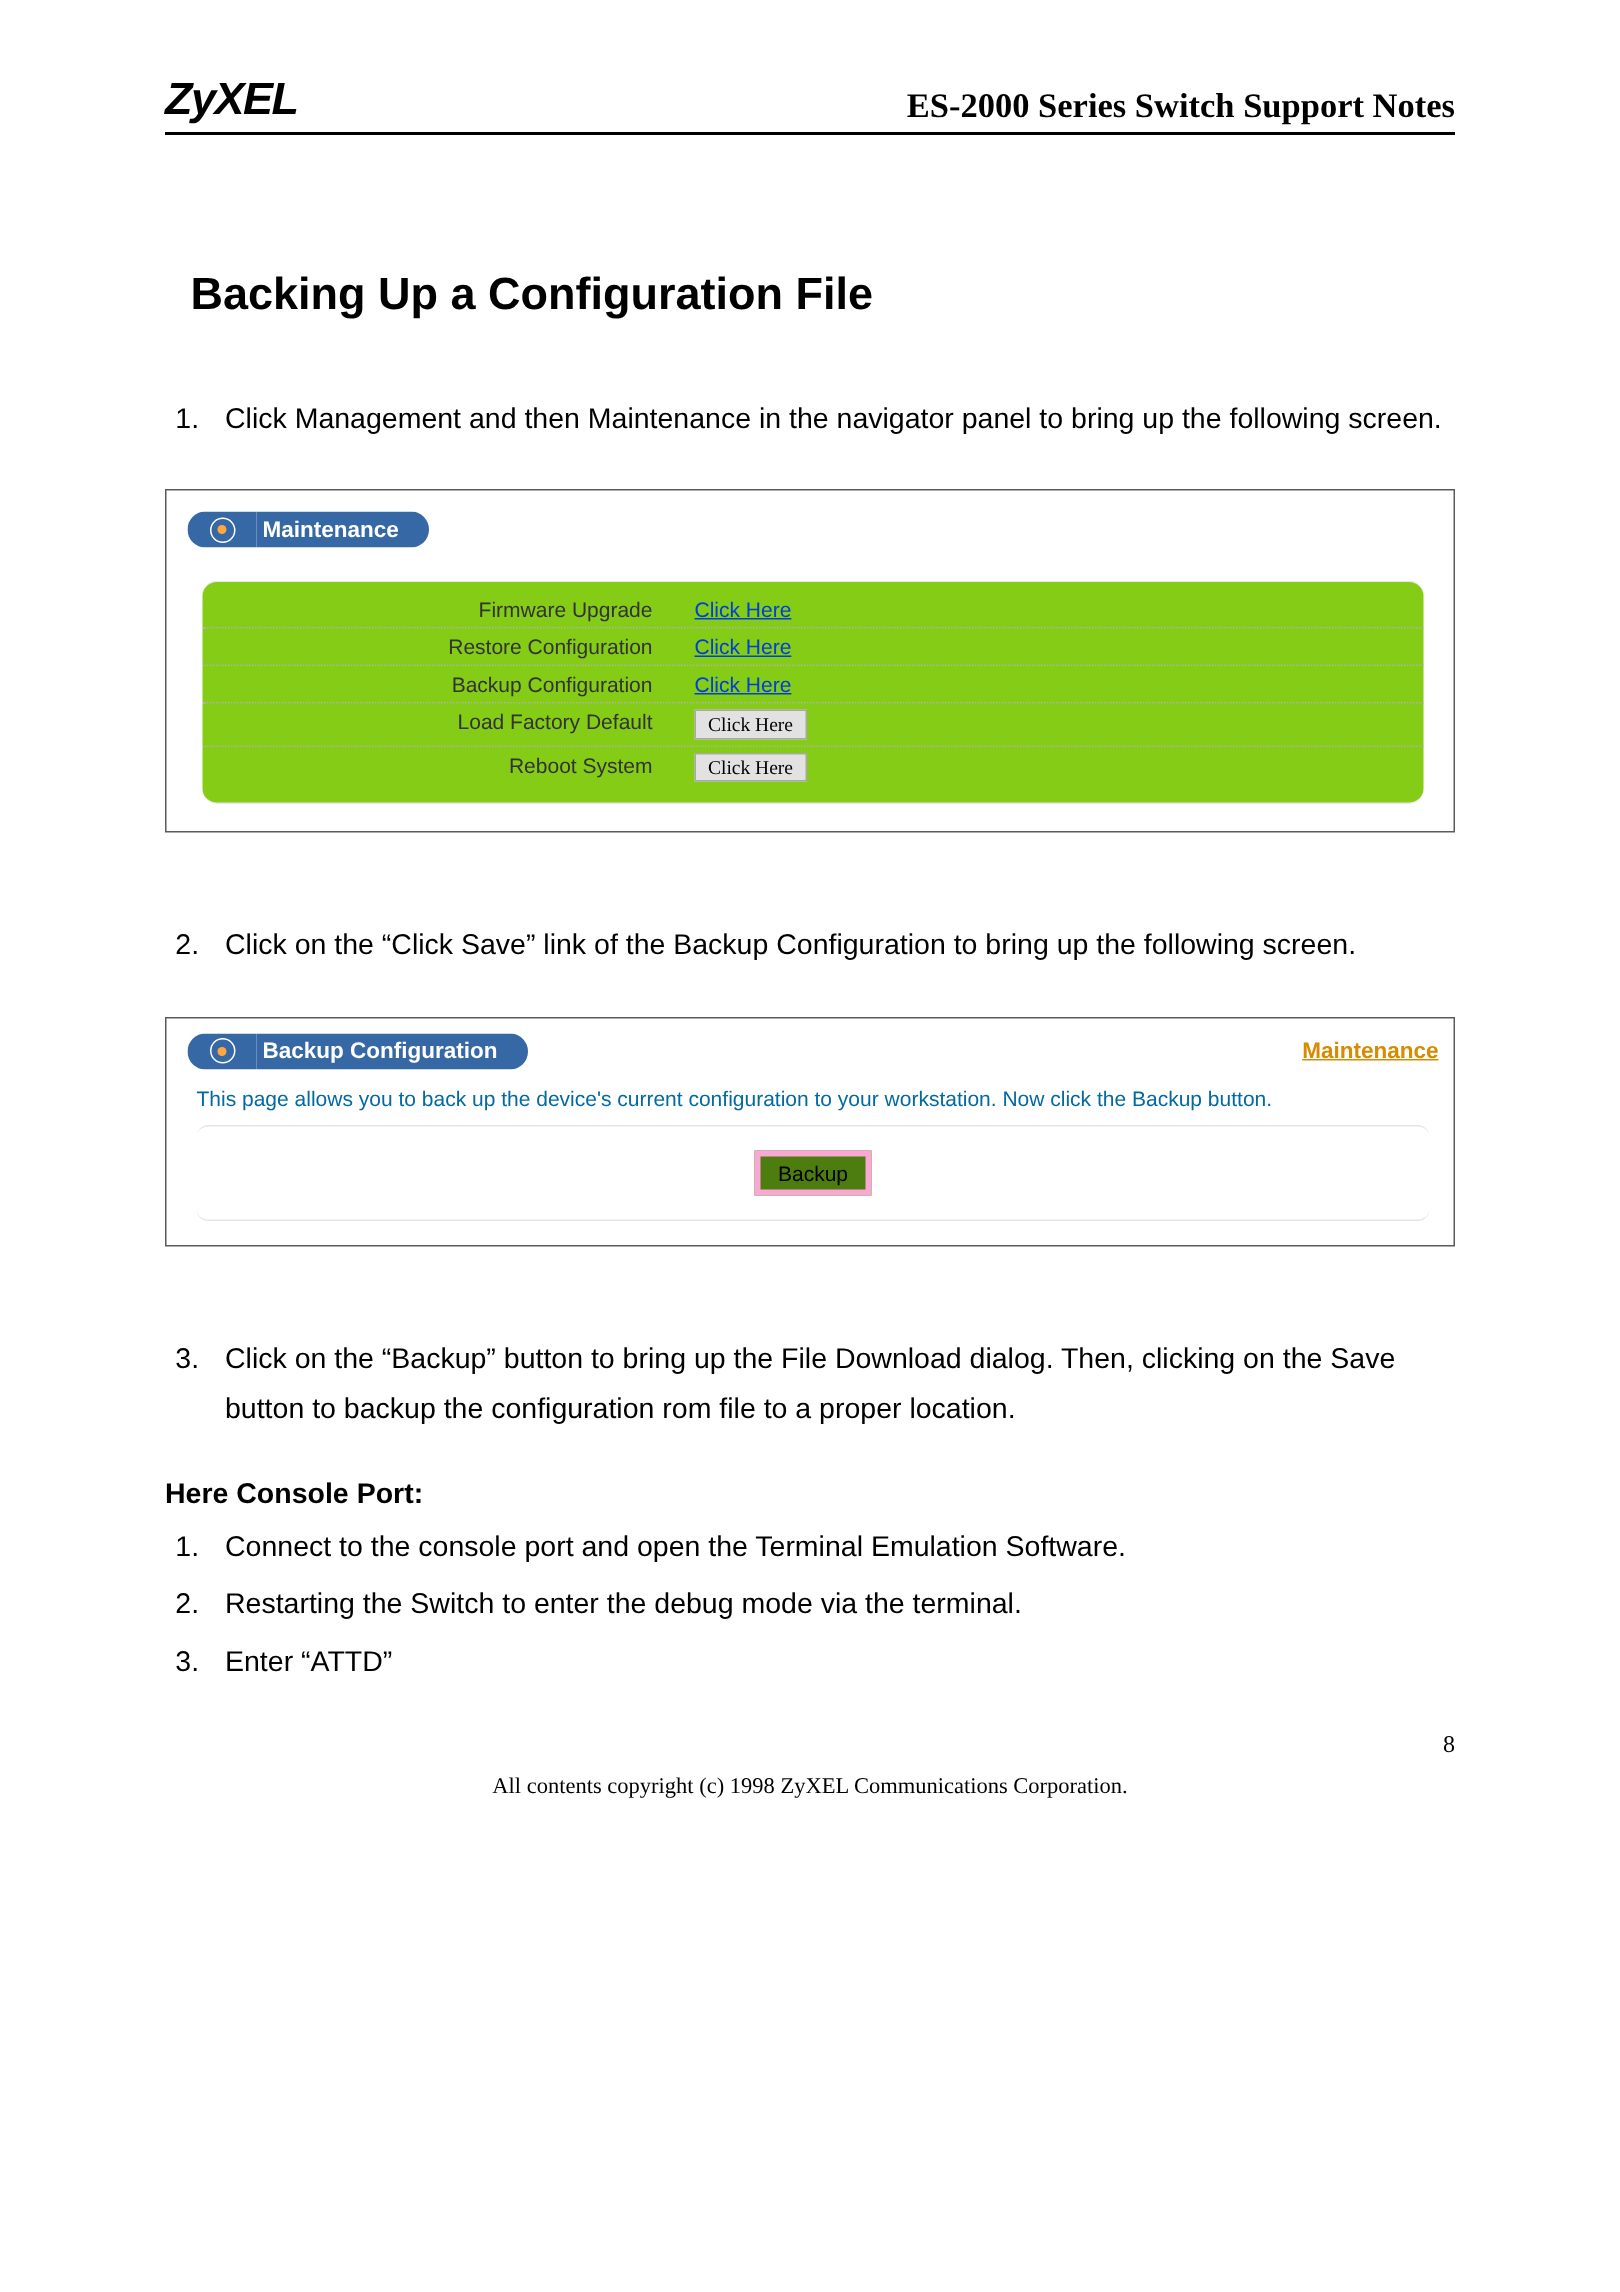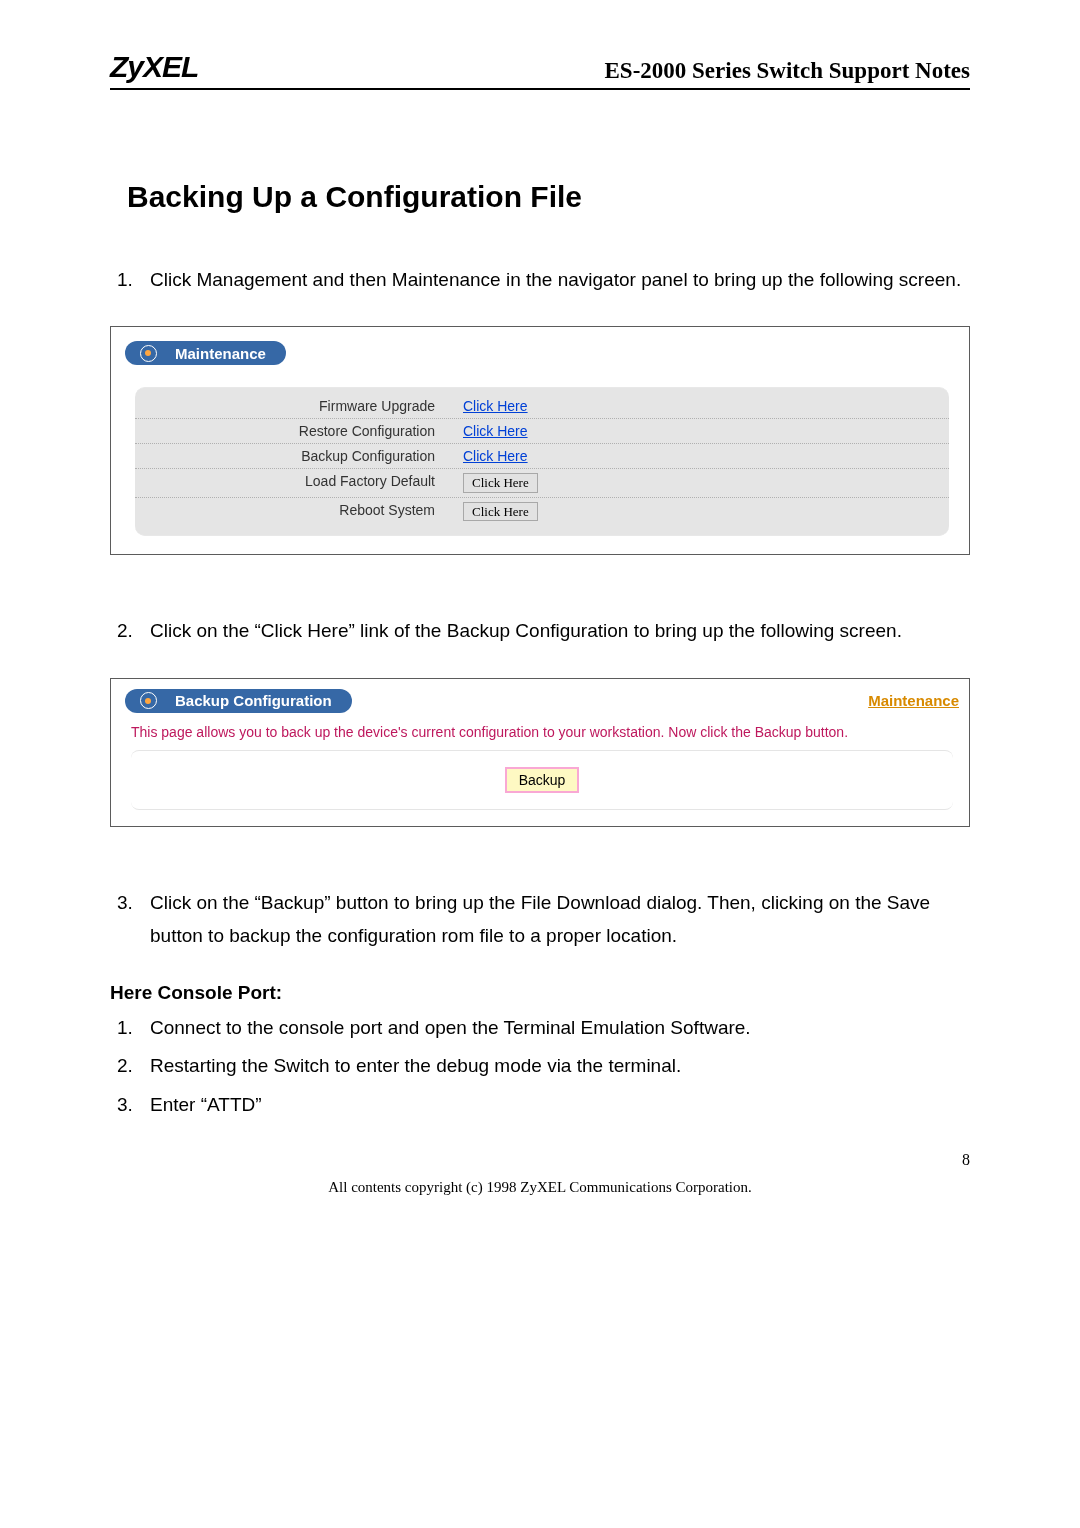--- a/index.html
+++ b/index.html
@@ -102,21 +102,21 @@
     padding: 0 20px 0 4px;
     height: 100%;
     display: flex;
     align-items: center;
   }
   .maint-table-wrap {
     margin: 22px 10px 0 10px;
     border-top: 1px solid #e8e8e8;
     border-bottom: 1px solid #e8e8e8;
     border-radius: 10px;
-    background: #e5e5e5;
+    background: #84cc16;
     padding: 6px 0 10px 0;
   }
   .maint-row {
     display: flex;
     border-bottom: 1px dotted #b0b0b0;
     padding: 4px 0;
   }
   .maint-row:last-child {
     border-bottom: none;
   }
@@ -156,36 +156,36 @@
     align-items: center;
   }
   .maint-link {
     color: #d88a00;
     font-weight: bold;
     text-decoration: underline;
     font-size: 15px;
   }
   .sc2-desc {
     font-size: 14px;
-    color: #be185d;
+    color: #0369a1;
     margin: 10px 6px 6px 6px;
     line-height: 1.4;
   }
   .sc2-below {
     margin: 8px 6px 0 6px;
     border-top: 1px solid #e5e5e5;
     border-bottom: 1px solid #e5e5e5;
     border-radius: 8px;
     padding: 16px 0;
     text-align: center;
   }
   .backup-btn {
     display: inline-block;
-    background: #fef9c3;
-    border: 2px solid #f9a8d4;
+    background: #4d7c0f;
+    border: 4px solid #f9a8d4;
     font-size: 14px;
     padding: 3px 12px;
     font-family: Arial, sans-serif;
   }
   .page-num {
     text-align: right;
     font-size: 16px;
     margin-top: 30px;
   }
   .footer {
@@ -239,21 +239,21 @@
         <div class="maint-action"><span class="grey-btn">Click Here</span></div>
       </div>
       <div class="maint-row">
         <div class="maint-label">Reboot System</div>
         <div class="maint-action"><span class="grey-btn">Click Here</span></div>
       </div>
     </div>
   </div>
 
   <ol class="steps" start="2">
-    <li>Click on the “Click Here” link of the Backup Configuration to bring up the following screen.</li>
+    <li>Click on the “Click Save” link of the Backup Configuration to bring up the following screen.</li>
   </ol>
 
   <div class="screenshot2">
     <div class="sc2-head-row">
       <span class="pill-header">
         <span class="pill-left">
           <span class="pill-circle-outer">
               <span class="pill-circle-inner"></span>
             </span>
         </span>

